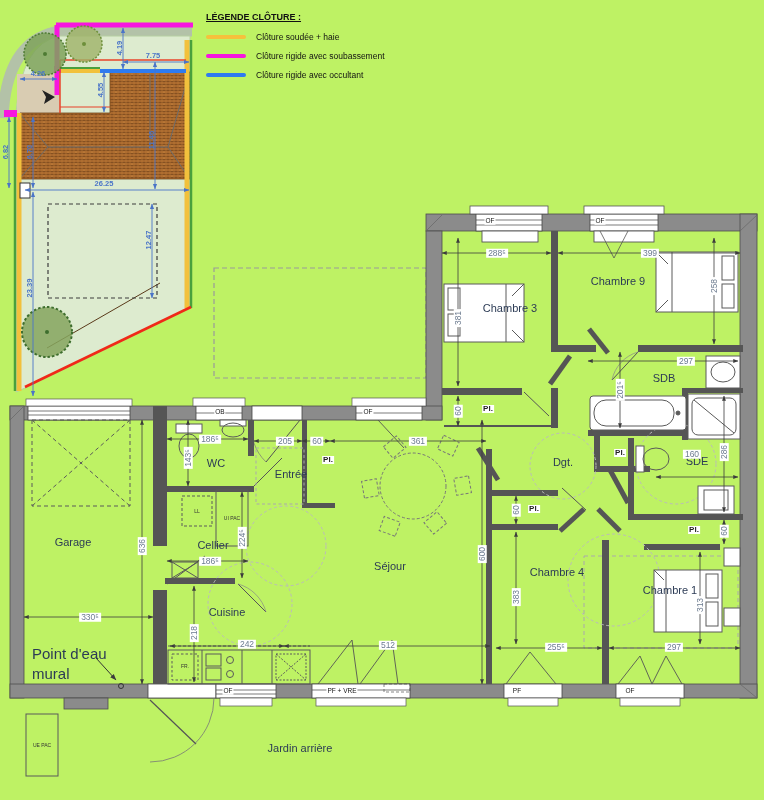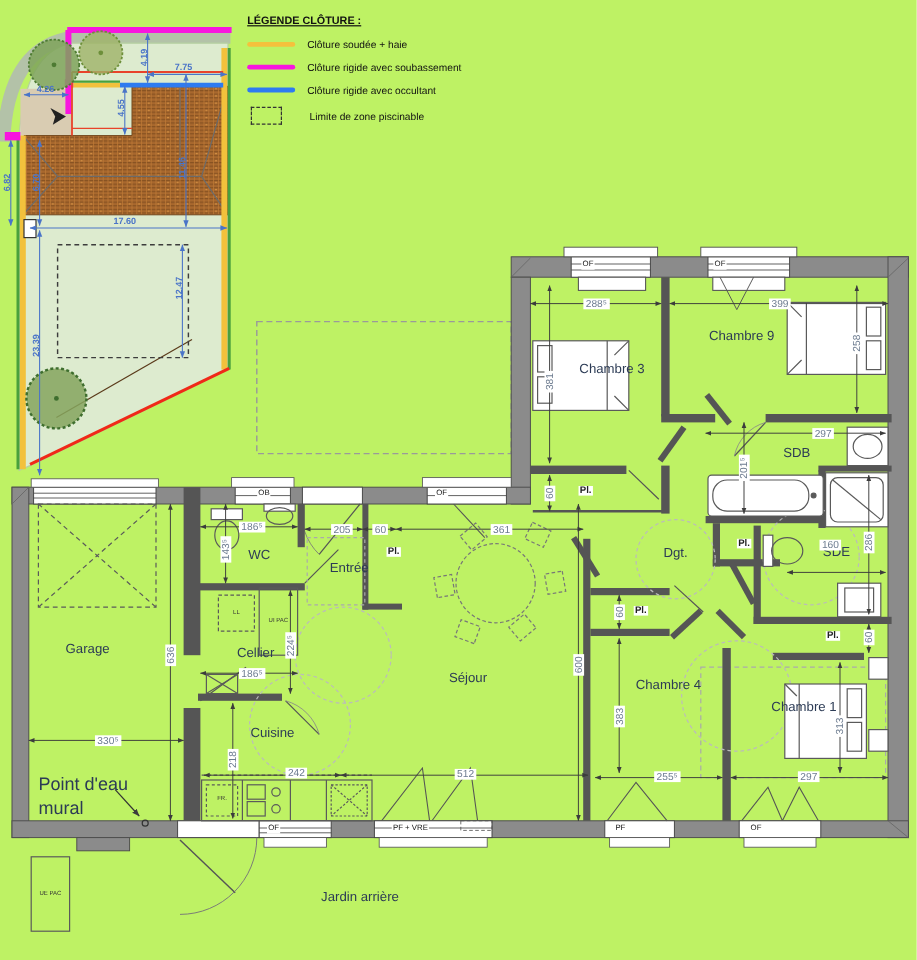--- a/index.html
+++ b/index.html
@@ -361,34 +361,30 @@
     <span class="legend-label">Clôture soudée + haie</span>
   </div>
   <div class="legend-row">
     <span class="sw line" style="background-color: rgb(248, 21, 223);"></span>
     <span class="legend-label">Clôture rigide avec soubassement</span>
   </div>
   <div class="legend-row">
     <span class="sw line" style="background-color: rgb(46, 123, 240);"></span>
     <span class="legend-label">Clôture rigide avec occultant</span>
   </div>
-  <div class="legend-row" style="margin-top:4px">
-    <span class="sw dashedbox"></span>
-    <span class="legend-label">Limite de zone piscinable</span>
-  </div>
 </div>
 
 <span class="lb sdim" style="left:38px;top:74px">4.26</span>
 <span class="lb sdim v" style="left:120px;top:48px">4.19</span>
 <span class="lb sdim" style="left:153px;top:56px">7.75</span>
 <span class="lb sdim v" style="left:101px;top:90px">4.55</span>
 <span class="lb sdim v" style="left:152px;top:140px">11.46</span>
 <span class="lb sdim v" style="left:6px;top:152px">6.82</span>
 <span class="lb sdim v" style="left:30px;top:152px">6.70</span>
-<span class="lb sdim" style="left:104px;top:184px">17.60</span>
+<span class="lb sdim" style="left:104px;top:184px">26.25</span>
 <span class="lb sdim v" style="left:149px;top:240px">12.47</span>
 <span class="lb sdim v" style="left:30px;top:288px">23.39</span>
 
 <span class="lb room" style="left:510px;top:308px">Chambre 3</span>
 <span class="lb room" style="left:618px;top:281px">Chambre 9</span>
 <span class="lb room" style="left:664px;top:378px">SDB</span>
 <span class="lb room" style="left:697px;top:461px">SDE</span>
 <span class="lb room" style="left:563px;top:462px">Dgt.</span>
 <span class="lb room" style="left:557px;top:572px">Chambre 4</span>
 <span class="lb room" style="left:670px;top:590px">Chambre 1</span>

